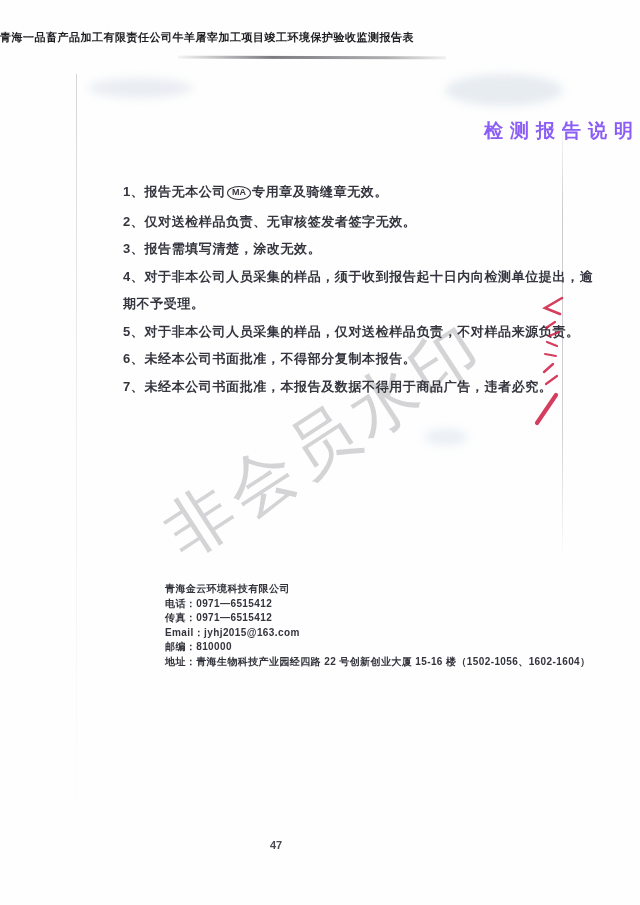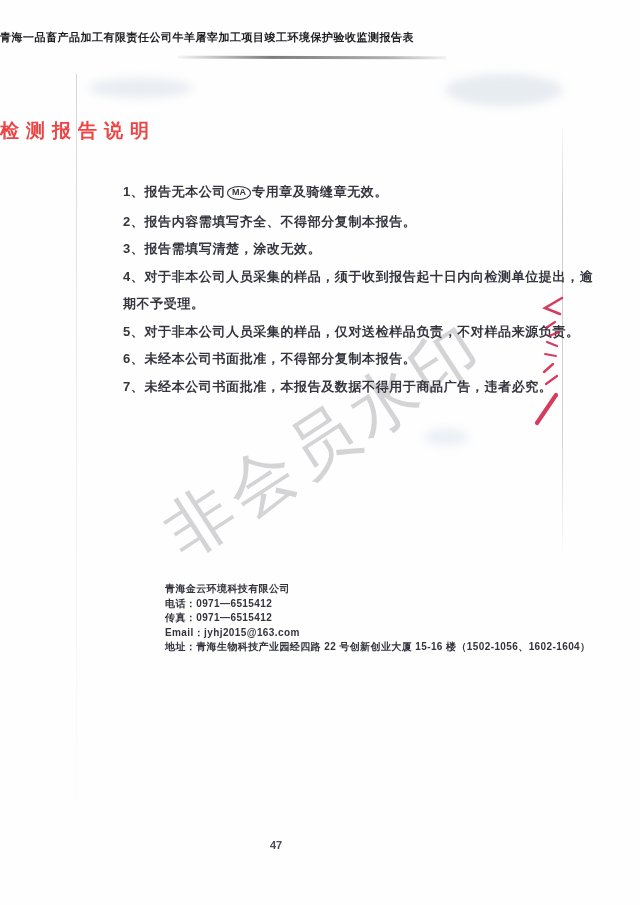--- a/index.html
+++ b/index.html
@@ -58,22 +58,22 @@
 
   .doc-header {
     position: absolute; left: 0; top: 30px; width: 640px;
     text-align: left;
     font-size: 11px; font-weight: 700; color: #1d1d22;
     letter-spacing: 0.5px;
   }
 
   .note-title {
     position: absolute; left: 0; top: 118px; width: 640px;
-    text-align: left;
-    font-size: 19px; font-weight: 700; color: #ef4444;
+    text-align: right;
+    font-size: 19px; font-weight: 700; color: #8b5cf6;
     letter-spacing: 7px;
   }
 
   .notes {
     position: absolute; left: 123px; top: 184px; width: 412px;
     font-size: 13px; font-weight: 700; color: #34353e;
     letter-spacing: 0.6px;
   }
   .note-line { min-height: 15px; line-height: 15px; margin-bottom: 12.5px;
     white-space: nowrap; }
@@ -140,21 +140,21 @@
 
     <div class="doc-header">青海一品畜产品加工有限责任公司牛羊屠宰加工项目竣工环境保护验收监测报告表</div>
 
     <div class="note-title">检测报告说明</div>
 
     <div class="notes">
       <div class="note-line">
         <span>1、</span><span>报告无本公司</span><span class="cma-mark">MA</span><span>专用章及骑缝章无效。</span>
       </div>
       <div class="note-line">
-        <span>2、</span><span>报告内容需填写齐全、不得部分复制本报告。</span>
+        <span>2、</span><span>仅对送检样品负责、无审核签发者签字无效。</span>
       </div>
       <div class="note-line">
         <span>3、</span><span>报告需填写清楚，涂改无效。</span>
       </div>
       <div class="note-line">
         <span>4、</span><span>对于非本公司人员采集的样品，须于收到报告起十日内向检测单位提出，逾</span>
       </div>
       <div class="note-line">
         <span>期不予受理。</span>
       </div>
@@ -167,19 +167,20 @@
       <div class="note-line">
         <span>7、</span><span>未经本公司书面批准，本报告及数据不得用于商品广告，违者必究。</span>
       </div>
     </div>
 
     <div class="contact">
       <div class="contact-line">青海金云环境科技有限公司</div>
       <div class="contact-line">电话：0971—6515412</div>
       <div class="contact-line">传真：0971—6515412</div>
       <div class="contact-line">Email：jyhj2015@163.com</div>
+      <div class="contact-line">邮编：810000</div>
       <div class="contact-line">地址：青海生物科技产业园经四路 22 号创新创业大厦 15-16 楼（1502-1056、1602-1604）</div>
     </div>
 
     <div class="page-number">47</div>
 
   </div>
 </div>
 
 </body></html>

